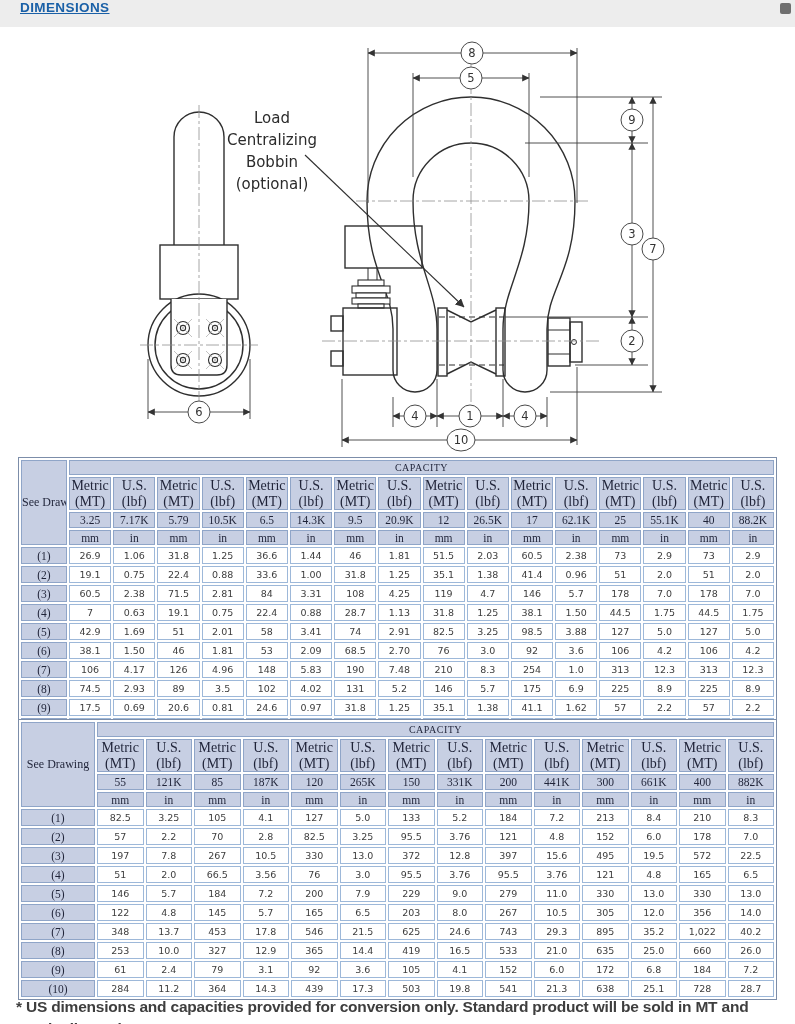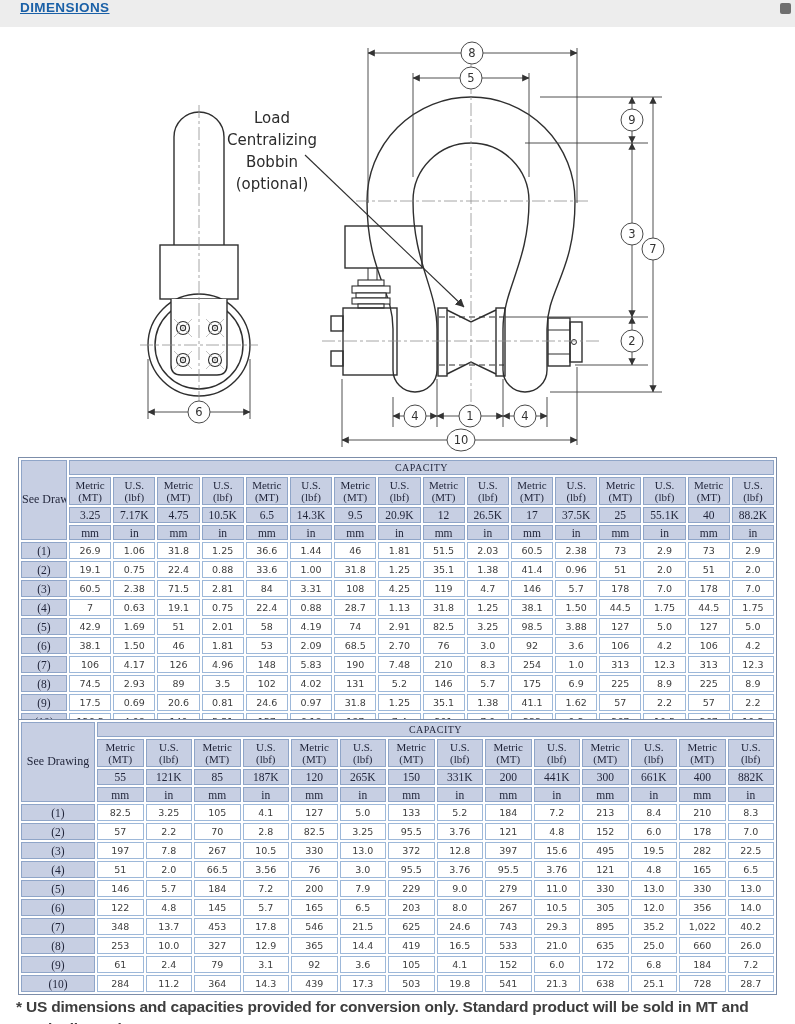--- a/index.html
+++ b/index.html
@@ -29,21 +29,21 @@
     border:1px solid #7c8da9;table-layout:fixed;
   }
   #t1{top:457px;}
   #t2{top:719px;}
   table.dim-table td{padding:0;text-align:center;vertical-align:middle;overflow:hidden;white-space:nowrap;}
   td.hd{
     background:#c7cfe3;border:1px solid #8fa5c8;
     font-family:"Liberation Serif",serif;color:#1f2338;
   }
   td.cap{height:13px;font-size:10px;letter-spacing:.5px;margin-top:28px;}
-  td.unit{height:26px;font-size:11px;line-height:1.12;white-space:normal;}
+  td.unit{height:26px;font-size:14px;line-height:1.12;white-space:normal;}
   td.capval{height:14px;font-size:11.5px;}
   td.unitrow{height:13px;font-size:11.5px;margin-left:16px;}
   td.rowlabel{height:15px;font-size:11.5px;}
   td.corner{font-size:12px;white-space:normal;line-height:1.15;}
   td.datacell{
     border:1px solid #9db8d9;font-family:"DejaVu Sans",sans-serif;
     font-size:9.5px;color:#3d3d3d;height:15px;background:#fff;
   }
   #t1 col.c0{width:46px;}
   #t2 col.c0{width:74px;}
@@ -239,30 +239,30 @@
         <td class="hd unit">Metric<br>(MT)</td>
         <td class="hd unit">U.S.<br>(lbf)</td>
         <td class="hd unit">Metric<br>(MT)</td>
         <td class="hd unit">U.S.<br>(lbf)</td>
         <td class="hd unit">Metric<br>(MT)</td>
         <td class="hd unit">U.S.<br>(lbf)</td>
       </tr>
       <tr>
         <td class="hd capval">3.25</td>
         <td class="hd capval">7.17K</td>
-        <td class="hd capval">4.75</td>
+        <td class="hd capval">5.79</td>
         <td class="hd capval">10.5K</td>
         <td class="hd capval">6.5</td>
         <td class="hd capval">14.3K</td>
         <td class="hd capval">9.5</td>
         <td class="hd capval">20.9K</td>
         <td class="hd capval">12</td>
         <td class="hd capval">26.5K</td>
         <td class="hd capval">17</td>
-        <td class="hd capval">37.5K</td>
+        <td class="hd capval">62.1K</td>
         <td class="hd capval">25</td>
         <td class="hd capval">55.1K</td>
         <td class="hd capval">40</td>
         <td class="hd capval">88.2K</td>
       </tr>
       <tr>
         <td class="hd unitrow">mm</td>
         <td class="hd unitrow">in</td>
         <td class="hd unitrow">mm</td>
         <td class="hd unitrow">in</td>
@@ -355,21 +355,21 @@
         <td class="datacell">44.5</td>
         <td class="datacell">1.75</td>
       </tr>
       <tr>
         <td class="hd rowlabel">(5)</td>
         <td class="datacell">42.9</td>
         <td class="datacell">1.69</td>
         <td class="datacell">51</td>
         <td class="datacell">2.01</td>
         <td class="datacell">58</td>
-        <td class="datacell">4.19</td>
+        <td class="datacell">3.41</td>
         <td class="datacell">74</td>
         <td class="datacell">2.91</td>
         <td class="datacell">82.5</td>
         <td class="datacell">3.25</td>
         <td class="datacell">98.5</td>
         <td class="datacell">3.88</td>
         <td class="datacell">127</td>
         <td class="datacell">5.0</td>
         <td class="datacell">127</td>
         <td class="datacell">5.0</td>
@@ -583,21 +583,21 @@
         <td class="datacell">267</td>
         <td class="datacell">10.5</td>
         <td class="datacell">330</td>
         <td class="datacell">13.0</td>
         <td class="datacell">372</td>
         <td class="datacell">12.8</td>
         <td class="datacell">397</td>
         <td class="datacell">15.6</td>
         <td class="datacell">495</td>
         <td class="datacell">19.5</td>
-        <td class="datacell">282</td>
+        <td class="datacell">572</td>
         <td class="datacell">22.5</td>
       </tr>
       <tr>
         <td class="hd rowlabel">(4)</td>
         <td class="datacell">51</td>
         <td class="datacell">2.0</td>
         <td class="datacell">66.5</td>
         <td class="datacell">3.56</td>
         <td class="datacell">76</td>
         <td class="datacell">3.0</td>

